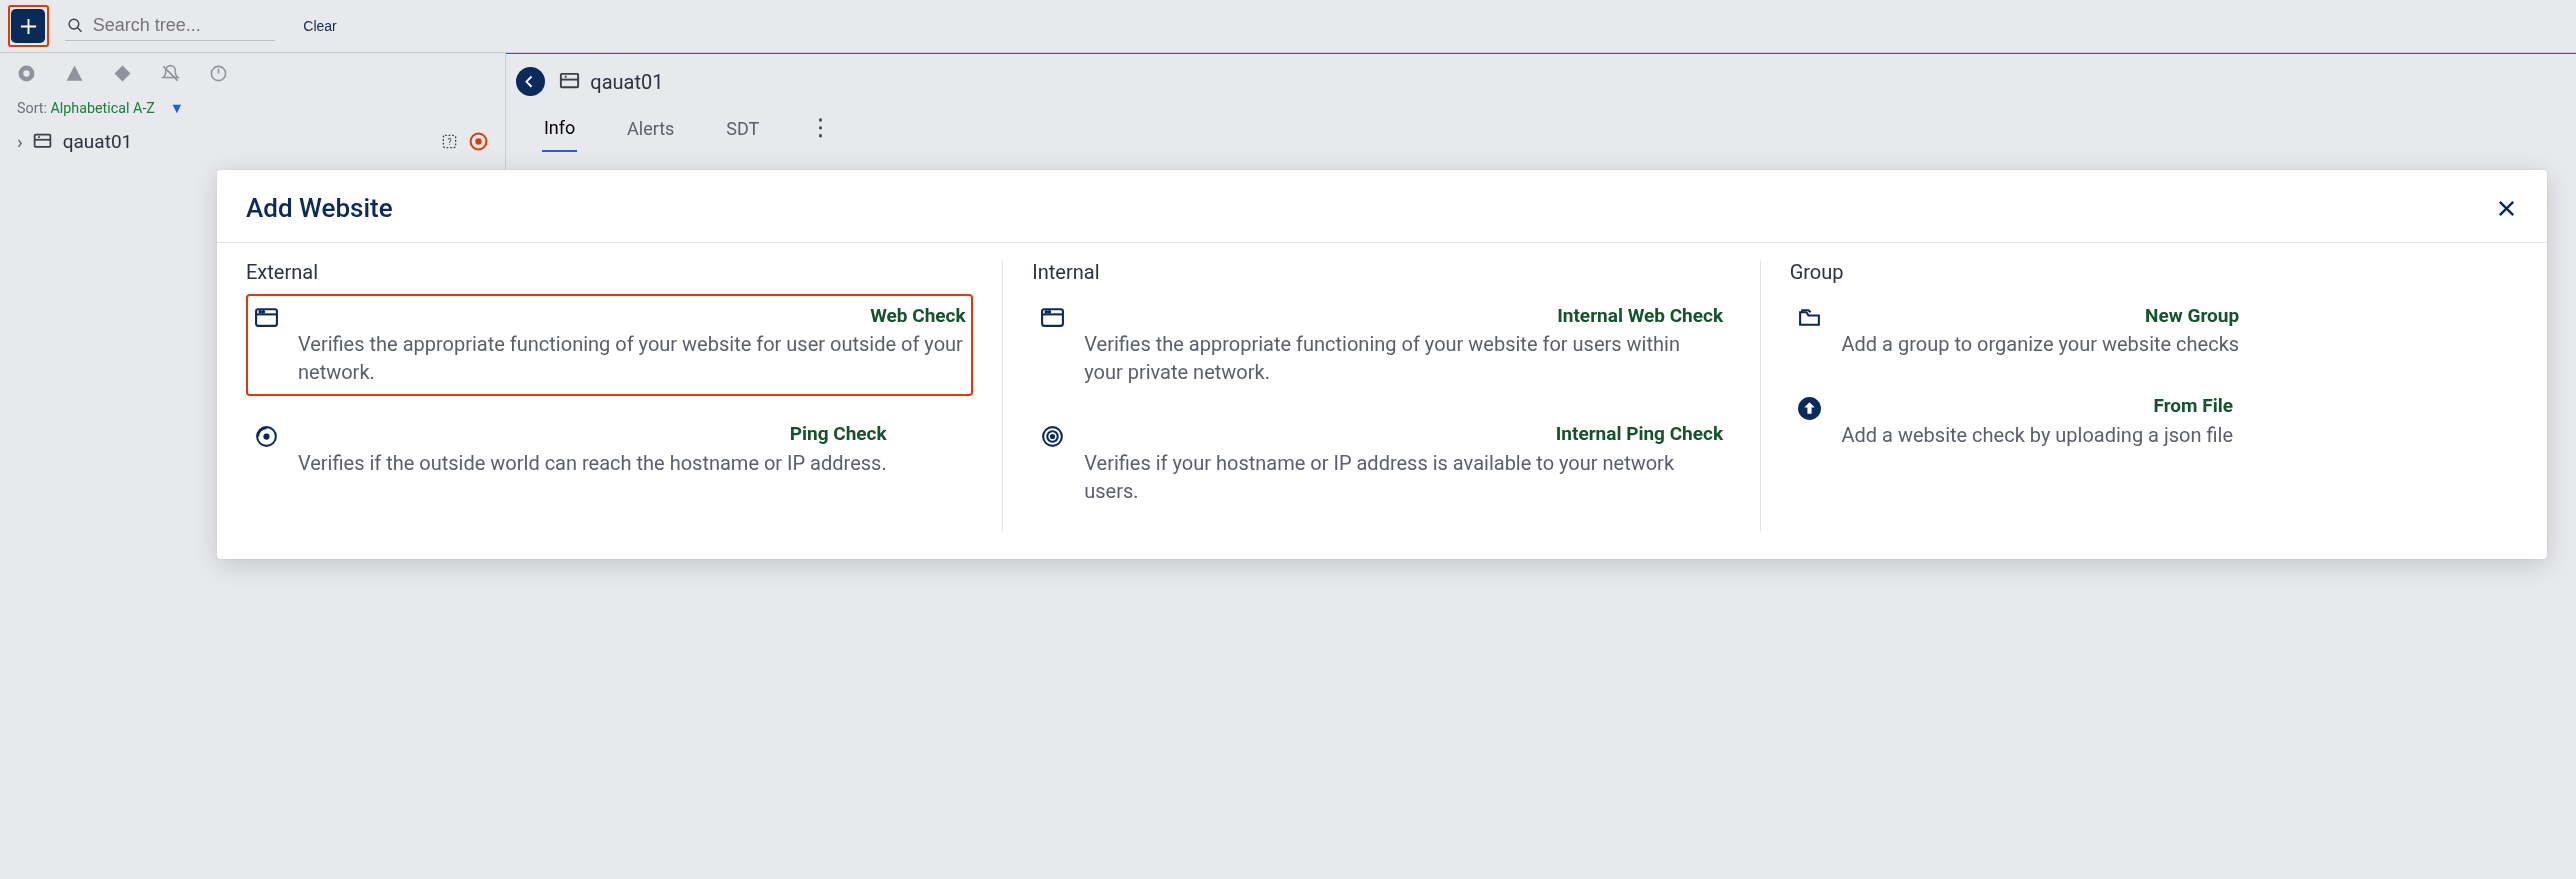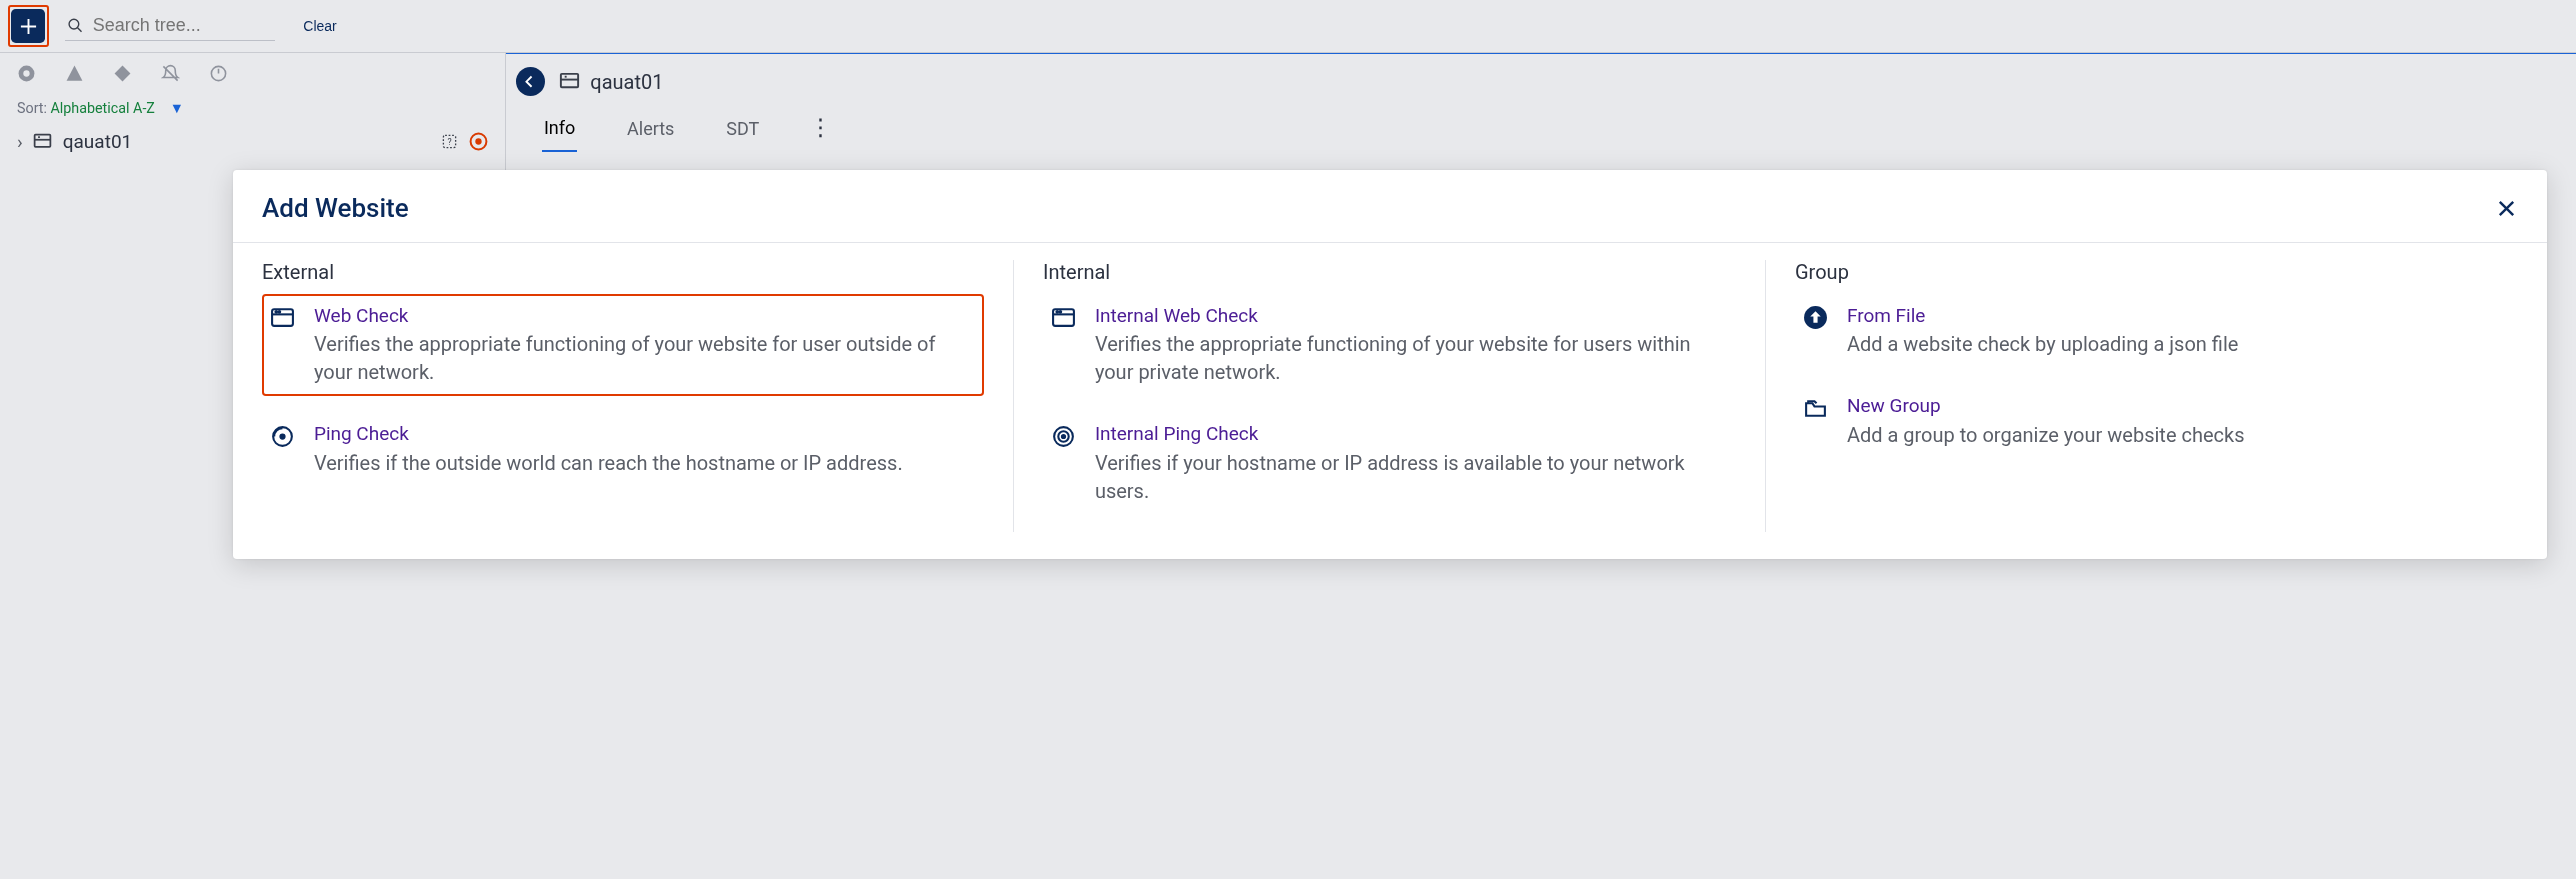--- a/index.html
+++ b/index.html
@@ -91,21 +91,21 @@
     display: flex; align-items: center; gap: 48px;
     padding: 13.3px 36px 0 36px;
   }
   .tab { font-size: 18px; color: #5b5f68; padding: 7.6px 1.9px 11.4px; cursor:pointer;}
   .tab.active { color: #000000; border-bottom: 2.9px solid #1a63d6; }
   .more-dots { font-size: 23px; color:#2c3240; cursor:pointer; padding-bottom:5.7px;}
 
   
   .modal {
     position: absolute;
-    top: 170px; left: 233px; right: 29px;
+    top: 170px; left: 217px; right: 29px;
     background: #fff;
     border-radius: 3.8px;
     box-shadow: 0 5.7px 27px rgba(0,0,0,0.15), 0 0 2.9px rgba(0,0,0,0.08);
   }
   .modal-head {
     display:flex; justify-content: space-between; align-items:center;
     padding: 23px 29px 19px 29px;
     border-bottom: 1px solid #e2e4e9;
   }
   .modal-head h2 { font-size: 26px; font-weight: 500; color: #0a2a5c; }
@@ -118,21 +118,21 @@
   .col { padding: 0 29px; }
   .col:first-child { padding-left: 0; border-right: 1px solid #e2e4e9;}
   .col:nth-child(2) { border-right: 1px solid #e2e4e9;}
   .col:last-child { padding-right: 0; }
   .col h3 { font-size: 20px; font-weight: 400; color:#2c3240; margin-bottom: 10px; }
   .opt {
     display:flex; gap: 15.3px; padding: 9.5px 7.6px 9.5px 7.6px; border-radius:3.8px;
     cursor:pointer; margin-bottom: 17px;
   }
   .opt .oico { flex:0 0 29px; color:#0a2a5c; padding-top:1.9px;}
-  .opt .otxt .otitle { font-size: 19px; font-weight:400; color:#4c1d95; margin-bottom:3.8px;}
+  .opt .otxt .otitle { font-size: 19px; font-weight:700; color:#14532d; margin-bottom:3.8px;text-align:right;}
   .opt .otxt .odesc { font-size: 20px; color:#5b5f68; line-height:1.4;}
   .opt.highlight { border: 2.9px solid #e03a00; padding: 7.6px 5.7px;}
   
   svg { display:block; }
 </style>
 </head>
 <body>
 
 <div class="top-toolbar">
   <span class="add-highlight">
@@ -295,39 +295,39 @@
           <div class="otitle">Internal Ping Check</div>
           <div class="odesc">Verifies if your hostname or IP address is available to your network users.</div>
         </div>
       </div>
     </div>
 
     <div class="col">
       <h3>Group</h3>
       <div class="opt">
         <div class="oico">
+          <svg width="25" height="25" viewBox="0 0 24 24" fill="none" stroke="#0a2a5c" stroke-width="2">
+              <path d="M3 7h6l2 3h10v9H3z"></path>
+              <path d="M5 7V5h6l2 2"></path>
+            </svg>
+        </div>
+        <div class="otxt">
+          <div class="otitle">New Group</div>
+          <div class="odesc">Add a group to organize your website checks</div>
+        </div>
+      </div>
+      <div class="opt">
+        <div class="oico">
           <svg width="25" height="25" viewBox="0 0 24 24" fill="#0a2a5c">
               <circle cx="12" cy="12" r="11"></circle>
               <path d="M12 6l-5 5h3v6h4v-6h3z" fill="#fff"></path>
             </svg>
         </div>
         <div class="otxt">
           <div class="otitle">From File</div>
           <div class="odesc">Add a website check by uploading a json file</div>
         </div>
       </div>
-      <div class="opt">
-        <div class="oico">
-          <svg width="25" height="25" viewBox="0 0 24 24" fill="none" stroke="#0a2a5c" stroke-width="2">
-              <path d="M3 7h6l2 3h10v9H3z"></path>
-              <path d="M5 7V5h6l2 2"></path>
-            </svg>
-        </div>
-        <div class="otxt">
-          <div class="otitle">New Group</div>
-          <div class="odesc">Add a group to organize your website checks</div>
-        </div>
-      </div>
     </div>
 
   </div>
 </div>
 
 
 </body></html>

